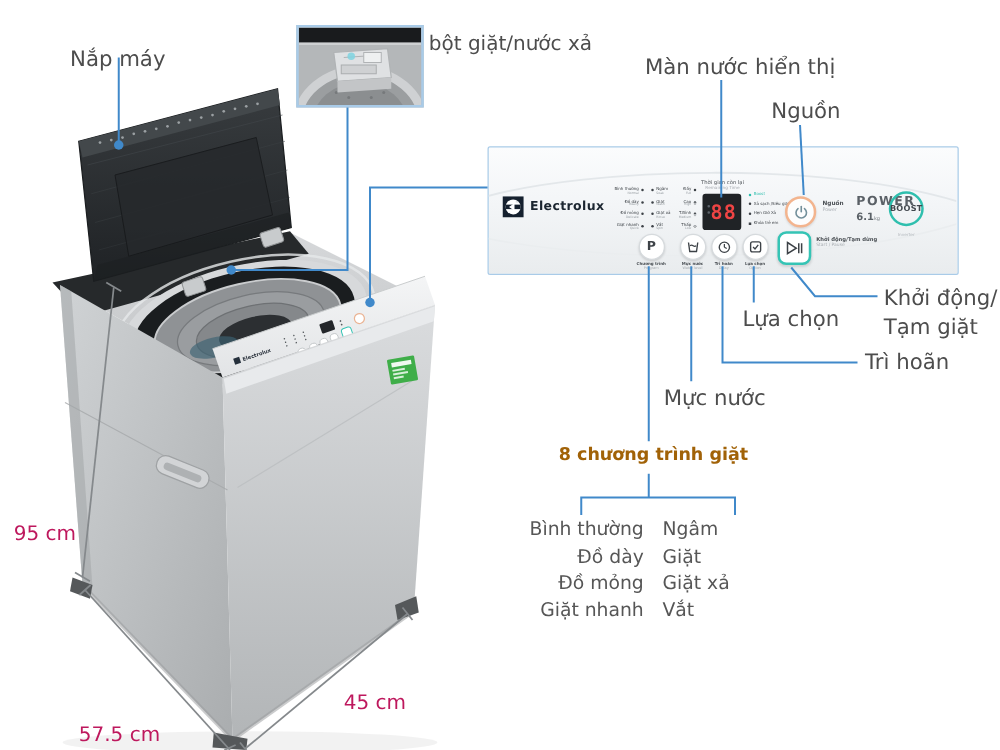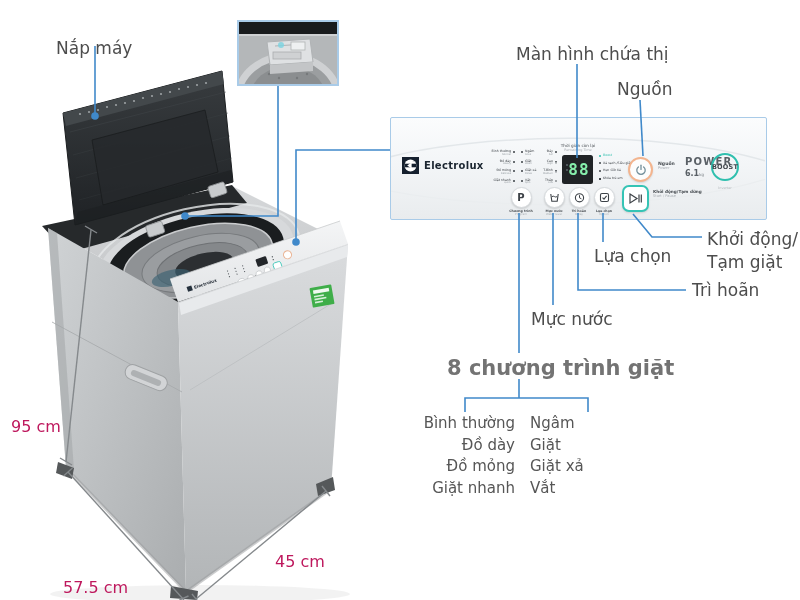--- a/index.html
+++ b/index.html
@@ -6,21 +6,21 @@
   *{box-sizing:border-box;}
   .canvas{position:relative;width:800px;height:600px;background:#fff;overflow:hidden;
           font-family:"DejaVu Sans","Liberation Sans",sans-serif;color:#4d4d4d;}
   svg{display:block;}
   .abs{position:absolute;}
 
   
   .lbl{position:absolute;font-size:17px;color:#4d4d4d;white-space:nowrap;line-height:20px;}
   .lbl.small{font-size:16px;}
   .dim{position:absolute;font-size:16px;color:#be185d;white-space:nowrap;}
-  .heading{position:absolute;font-size:21px;font-weight:bold;color:#737373;white-space:nowrap;}
+  .heading{position:absolute;font-size:14px;font-weight:bold;color:#a16207;white-space:nowrap;}
   .prog-list{position:absolute;left:421px;top:413px;display:flex;font-size:15px;line-height:21.5px;color:#565656;}
   .prog-col1{width:94px;text-align:right;}
   .prog-col2{margin-left:15px;text-align:left;}
 
   
   .inset-box{position:absolute;left:237px;top:20px;width:102px;height:66px;
              border:2px solid #a9cbe8;background:#b9bcbe;overflow:hidden;}
 
   
   .panel{position:absolute;left:390px;top:117px;width:377px;height:103px;
@@ -45,21 +45,21 @@
   .pg-c3{width:18px;margin-left:2px;}
   .pg-c3 .pg-row{justify-content:flex-end;}
   .pg-c3 .pg-txt{text-align:right;}
 
   .p-disp-label{position:absolute;left:152px;top:25px;width:70px;text-align:center;line-height:1;}
   .p-disp-label .vi{font-size:4.2px;color:#4a4f54;line-height:5px;}
   .p-disp-label .en{font-size:3.4px;color:#a8adb2;line-height:4px;}
   .p-display{position:absolute;left:171px;top:37px;width:31px;height:29px;background:#202326;border-radius:2.5px;
              display:flex;align-items:center;justify-content:center;}
   .p-display .digits{font-family:"DejaVu Sans Mono","Liberation Mono",monospace;
-                     font-size:16px;font-weight:bold;color:#86efac;letter-spacing:1px;padding-left:3px;}
+                     font-size:16px;font-weight:bold;color:#ef4444;letter-spacing:1px;padding-left:3px;}
   .p-display .colon{position:absolute;left:4px;top:9px;display:flex;flex-direction:column;}
   .p-display .colon i{width:1.8px;height:1.8px;border-radius:50%;background:#5c636b;margin-bottom:3px;}
   .p-led{position:absolute;width:2.2px;height:2.2px;border-radius:50%;background:#b6babd;}
 
   .p-options{position:absolute;left:208px;top:34px;}
   .opt-row{height:7.6px;display:flex;align-items:center;}
   .opt-dot{width:2px;height:2px;border-radius:50%;background:#3d4247;margin-right:2px;flex:none;}
   .opt-txt{font-size:3.2px;color:#3d4247;line-height:1;}
   .opt-row.teal .opt-dot{background:#2fbfae;}
   .opt-row.teal .opt-txt{color:#2fbfae;}
@@ -498,23 +498,24 @@
     <g fill="#4089ca" stroke="none">
       <circle cx="95" cy="116" r="3.8"></circle>
       <circle cx="185" cy="216" r="3.8"></circle>
       <circle cx="296" cy="242" r="3.8"></circle>
     </g>
   </svg>
 
   <div class="lbl" style="left:56px;top:38px;">Nắp máy</div>
 
   <div class="lbl small" style="left:343px;top:25px;">
+    <div>bột giặt/nước xả</div>
   </div>
 
-  <div class="lbl" style="left:516px;top:44px;">Màn hình chứa thị</div>
+  <div class="lbl" style="left:516px;top:44px;">Màn nước hiển thị</div>
   <div class="lbl" style="left:617px;top:79px;">Nguồn</div>
   <div class="lbl" style="left:594px;top:246px;">Lựa chọn</div>
 
   <div class="lbl" style="left:707px;top:228px;line-height:23px;">
     <div>Khởi động/</div>
     <div>Tạm giặt</div>
   </div>
 
   <div class="lbl" style="left:692px;top:280px;">Trì hoãn</div>
   <div class="lbl" style="left:531px;top:309px;">Mực nước</div>

